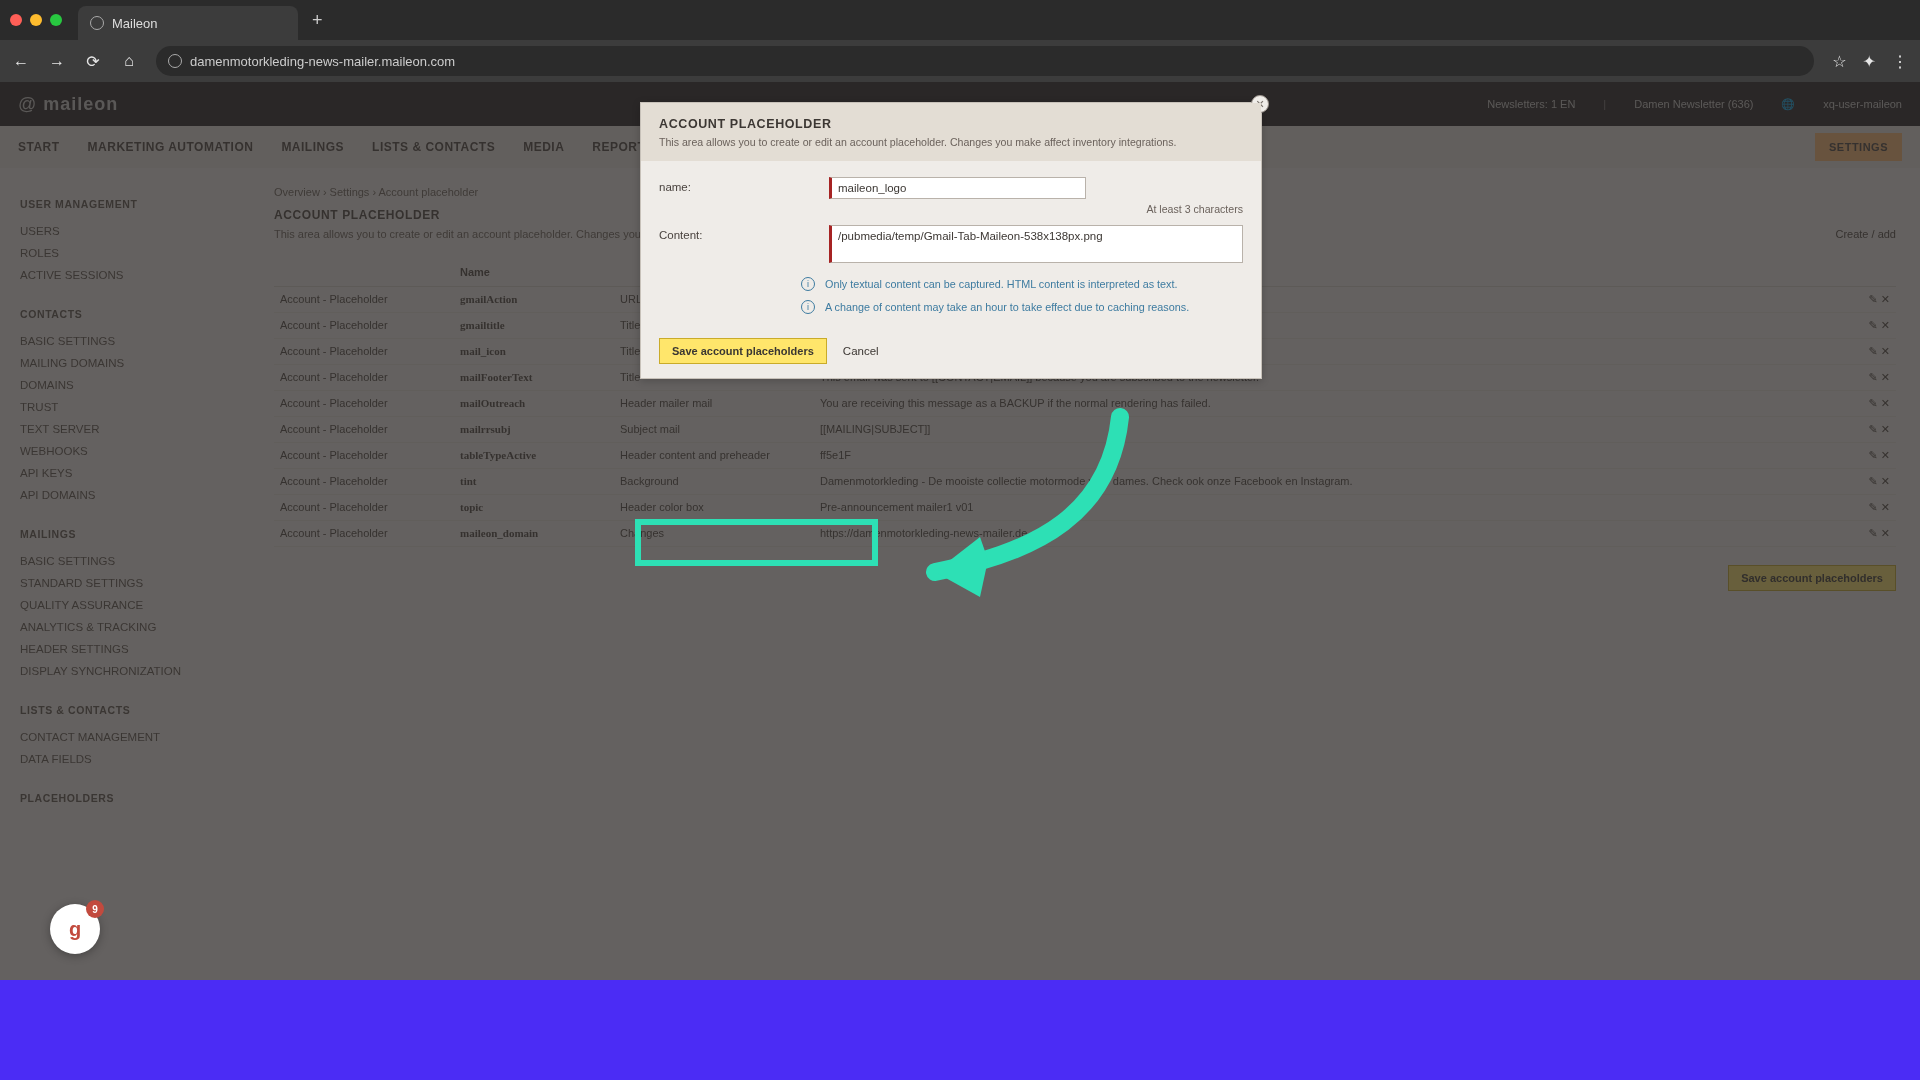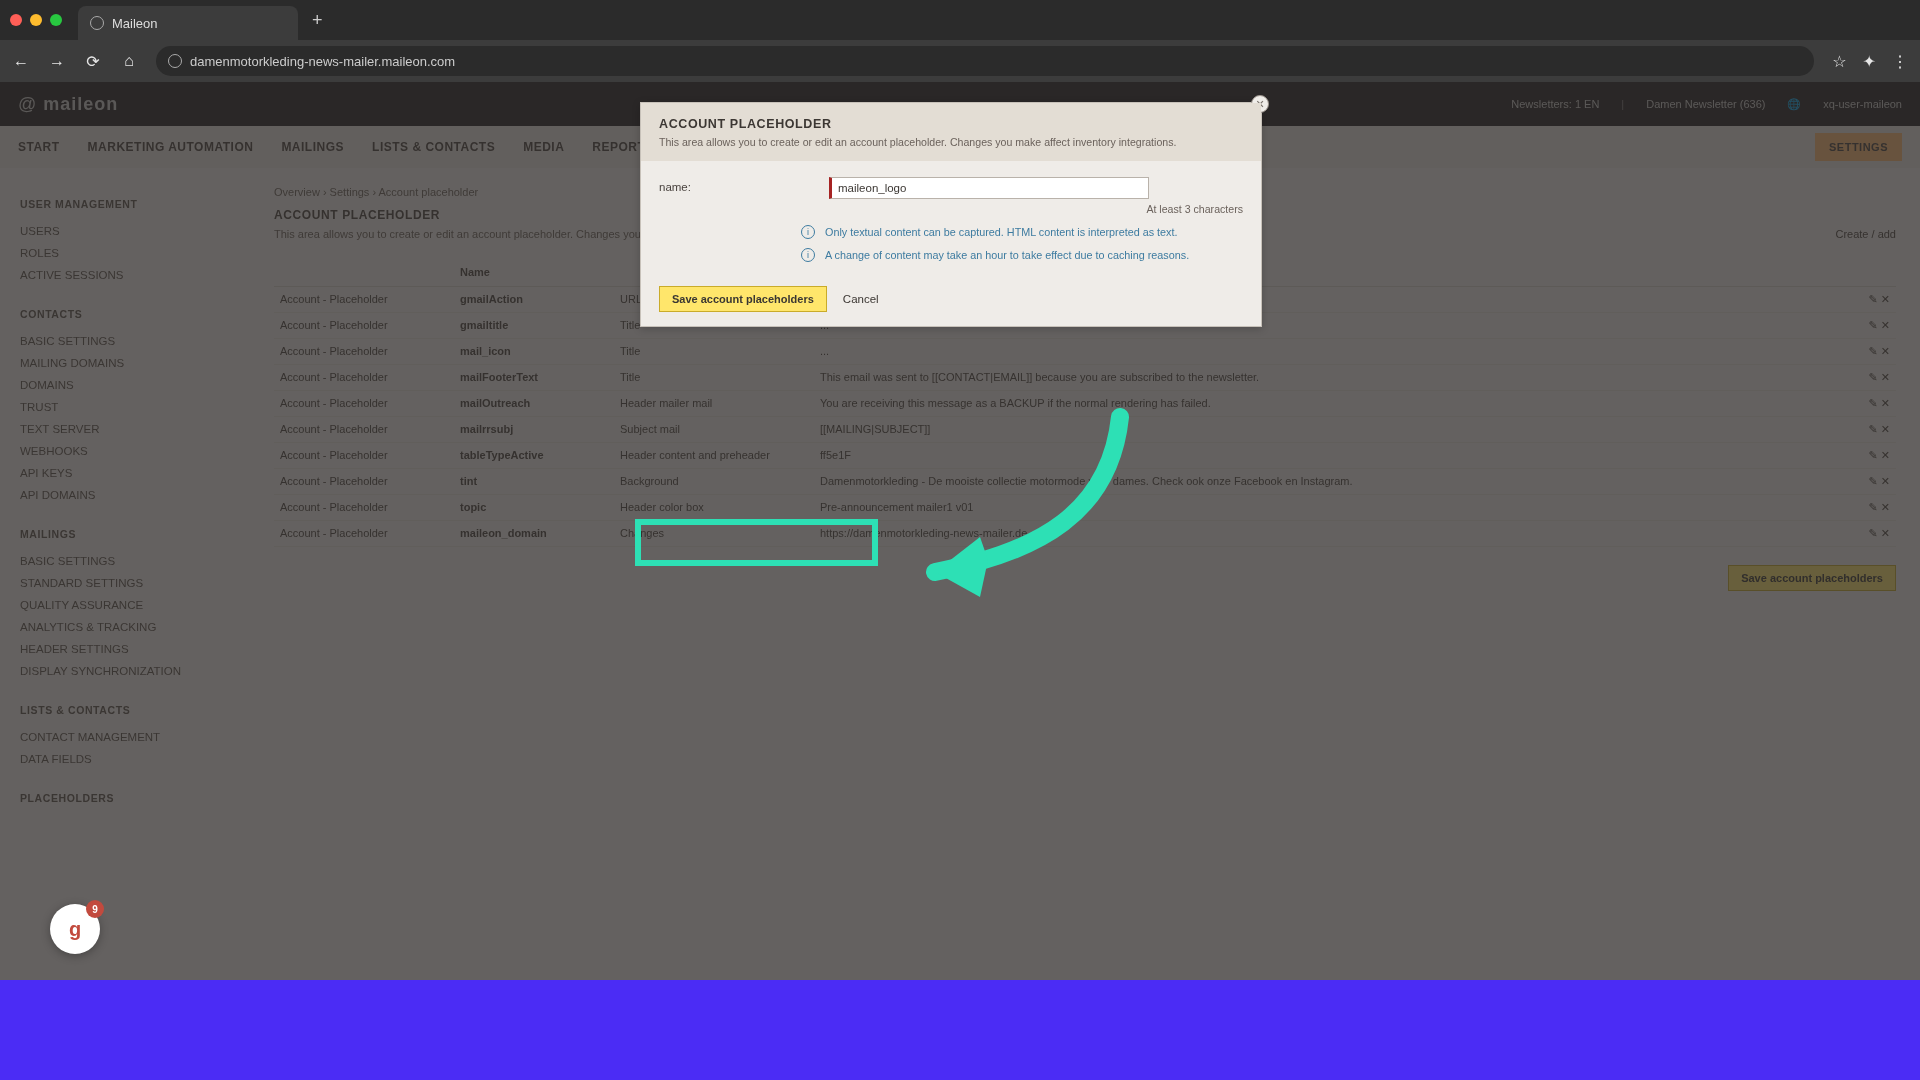--- a/index.html
+++ b/index.html
@@ -25,21 +25,21 @@
 
 
 .app { position: relative; width: 100%; height: calc(1080px - 40px - 42px - 100px); background: #f1eeeb; overflow: hidden; }
 .bottom-band { width: 100%; height: 100px; background: #4b2cf5; }
 
 
 .app-header { height: 44px; background: #231f20; display: flex; align-items: center; padding: 0 18px; color: #ccc; font-size: 12px; }
 .logo { display: flex; align-items: center; gap: 6px; font-weight: 700; letter-spacing: 1px; font-size: 18px; color: #ccc; }
 .logo .at { font-weight: 400; }
 .header-spacer { flex: 1; }
-.header-right { display: flex; align-items: center; gap: 22px; font-size: 11px; }
+.header-right { display: flex; align-items: center; gap: 28px; font-size: 11px; }
 .header-right .divider { opacity: .5; }
 
 
 .main-nav { height: 42px; background: #eae6e1; display: flex; align-items: center; padding: 0 18px; gap: 28px; font-size: 12px; font-weight: 700; letter-spacing: .5px; color: #4a433f; }
 .main-nav .nav-spacer { flex: 1; }
 .settings-btn { background: #fdba74; padding: 8px 14px; font-size: 11px; }
 
 
 .content { display: flex; height: calc(100% - 44px - 42px); }
 .sidebar { width: 250px; padding: 18px 20px; background: #f1eeeb; border-right: 0; color: #4a433f; }
@@ -50,40 +50,40 @@
 .main { flex: 1; padding: 18px 24px; position: relative; }
 .breadcrumb { font-size: 11px; color: #6b625c; margin-bottom: 10px; }
 .page-title { font-size: 12px; font-weight: 800; letter-spacing: .6px; color: #4a433f; margin-bottom: 6px; }
 .page-desc { font-size: 11px; color: #6b625c; margin-bottom: 18px; }
 
 .create-add { float: right; font-size: 11px; color: #4a433f; margin-top: -30px; }
 
 .ph-table { width: 100%; font-size: 11px; color: #4a433f; border-collapse: collapse; }
 .ph-table th { text-align: left; padding: 8px 6px; font-weight: 700; font-size: 11px; border-bottom: 1px solid #d8d2cb; }
 .ph-table td { padding: 6px 6px; border-bottom: 1px solid #e6e1da; vertical-align: top; }
-.ph-name { font-weight: 700; }
+.ph-name { font-weight: 700; font-family: Liberation Serif, serif; }
 .ph-actions { text-align: right; }
 .checkbox { display: inline-block; width: 11px; height: 11px; border: 1px solid #7a726c; margin-right: 6px; vertical-align: middle; }
 .primary-btn { background: #ffe66b; border: 1px solid #c9ab2a; padding: 6px 12px; font-size: 11px; font-weight: 600; color: #3a3732; }
 .save-bar { display: flex; justify-content: flex-end; margin-top: 18px; }
 
 
 .dim-overlay { position: absolute; inset: 0; background: rgba(46,43,41,0.72); z-index: 50; }
 
 
 .modal { position: absolute; top: 20px; left: 640px; width: 622px; background: #efece8; border: 1px solid #c7c1b9; z-index: 60; box-shadow: 0 2px 8px rgba(0,0,0,.2); }
 .modal-header { background: #e3ddd4; padding: 14px 18px 12px; position: relative; }
 .modal-title { font-size: 12.5px; font-weight: 800; letter-spacing: .6px; color: #3c3733; margin-bottom: 4px; }
 .modal-sub { font-size: 10.6px; color: #6b625c; line-height: 1.35; }
 .modal-close { position: absolute; top: -8px; right: -8px; width: 18px; height: 18px; border-radius: 50%; background: #efece8; border: 1px solid #9c948d; color: #7a726c; display: flex; align-items: center; justify-content: center; font-size: 11px; cursor: pointer; }
 .modal-body { padding: 16px 18px 6px; }
 .form-row { display: flex; align-items: flex-start; margin-bottom: 10px; }
 .form-label { width: 170px; font-size: 11.5px; color: #4a433f; padding-top: 4px; }
 .form-field { flex: 1; }
-.form-field input { width: 320px; height: 22px; border: 1px solid #b9b2aa; border-left: 3px solid #a62323; padding: 0 6px; font-size: 11.5px; color: #3c3733; background: #fff; }
+.form-field input { width: 257px; height: 22px; border: 1px solid #b9b2aa; border-left: 3px solid #a62323; padding: 0 6px; font-size: 11.5px; color: #3c3733; background: #fff; }
 .form-field textarea { width: 100%; height: 38px; border: 1px solid #b9b2aa; border-left: 3px solid #a62323; padding: 4px 6px; font-size: 11.5px; color: #3c3733; background: #fff; resize: none; }
 .hint-right { text-align: right; font-size: 10.6px; color: #6b625c; margin-top: 4px; }
 .info-row { display: flex; align-items: flex-start; gap: 10px; margin-bottom: 8px; padding-left: 170px; }
 .info-ico { width: 14px; height: 14px; border-radius: 50%; border: 1.4px solid #3d7ba0; color: #3d7ba0; font-size: 9px; display: flex; align-items: center; justify-content: center; flex-shrink: 0; margin-left: -28px; }
 .info-text { font-size: 10.8px; color: #3d7ba0; line-height: 1.35; }
 .modal-footer { padding: 10px 18px 14px; display: flex; align-items: center; gap: 16px; }
 .cancel-btn { font-size: 11.5px; color: #3c3733; background: none; border: none; cursor: pointer; }
 
 
 .highlight-box { position: absolute; border: 6px solid #2de0b5; z-index: 70; pointer-events: none; }
@@ -299,20 +299,26 @@
       <div class="modal-sub">This area allows you to create or edit an account placeholder. Changes you make affect inventory integrations.</div>
     </div>
     <div class="modal-body">
       <div class="form-row">
         <div class="form-label">name:</div>
         <div class="form-field">
           <input type="text" value="maileon_logo" style="">
           <div class="hint-right">At least 3 characters</div>
         </div>
       </div>
+      <div class="form-row">
+        <div class="form-label">Content:</div>
+        <div class="form-field">
+          <textarea id="content-ta" style="">/pubmedia/temp/Gmail-Tab-Maileon-538x138px.png</textarea>
+        </div>
+      </div>
       <div class="info-row">
         <div class="info-ico">i</div>
         <div class="info-text">Only textual content can be captured. HTML content is interpreted as text.</div>
       </div>
       <div class="info-row">
         <div class="info-ico">i</div>
         <div class="info-text">A change of content may take an hour to take effect due to caching reasons.</div>
       </div>
     </div>
     <div class="modal-footer">

